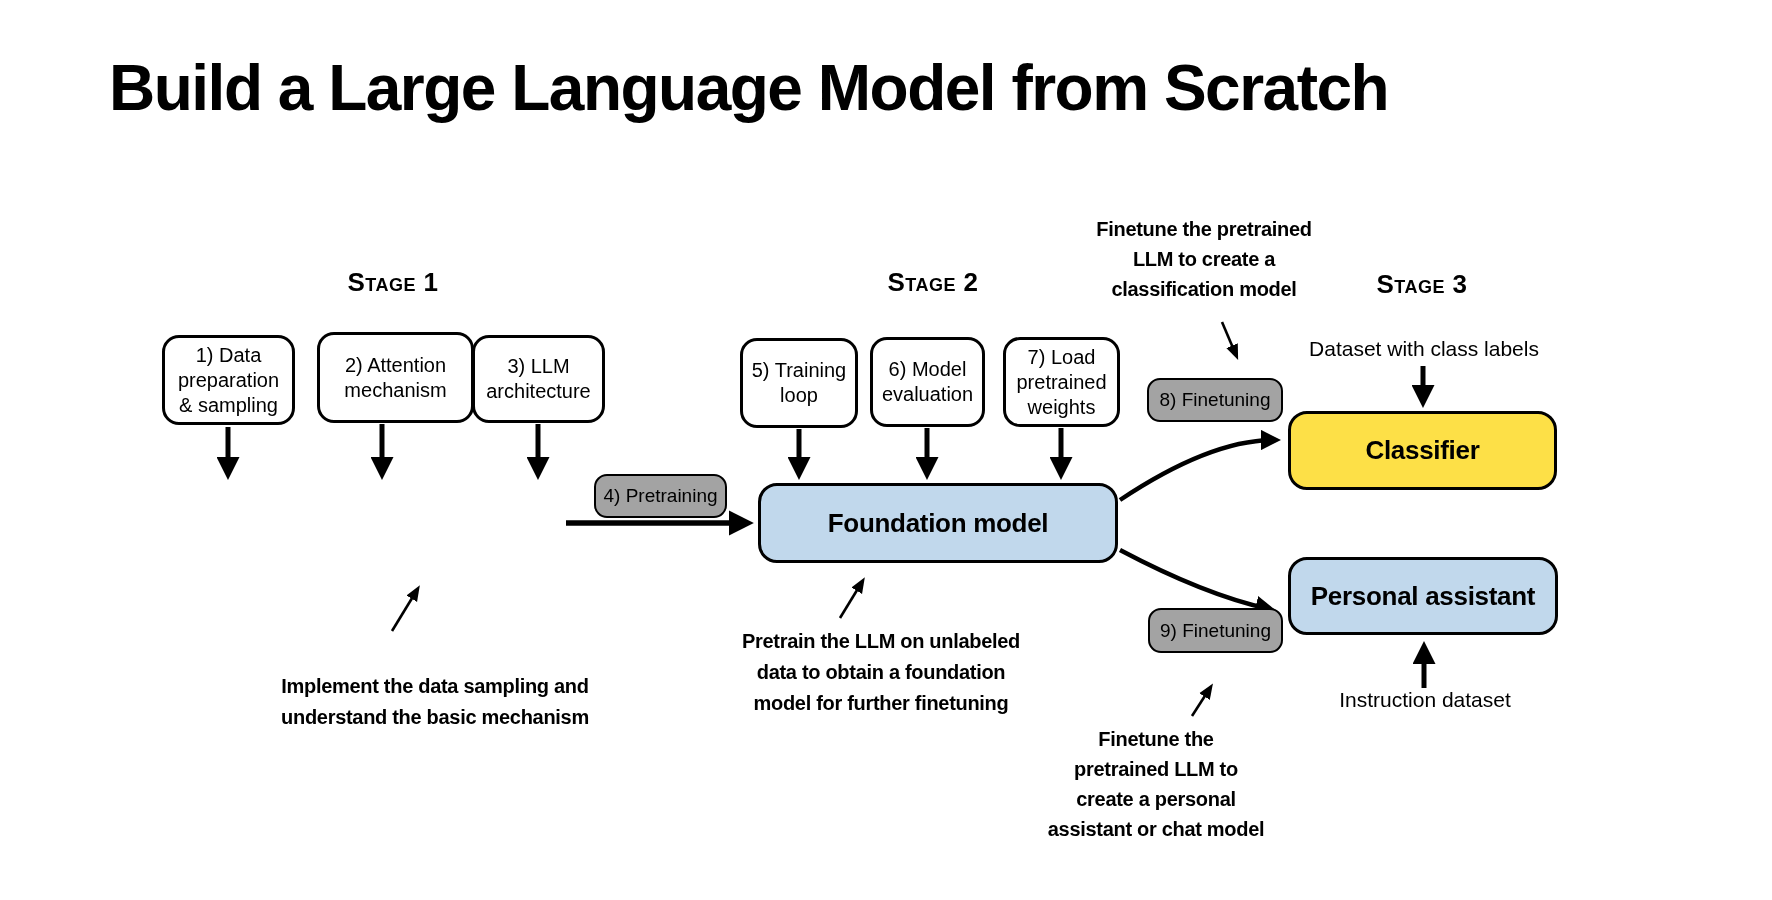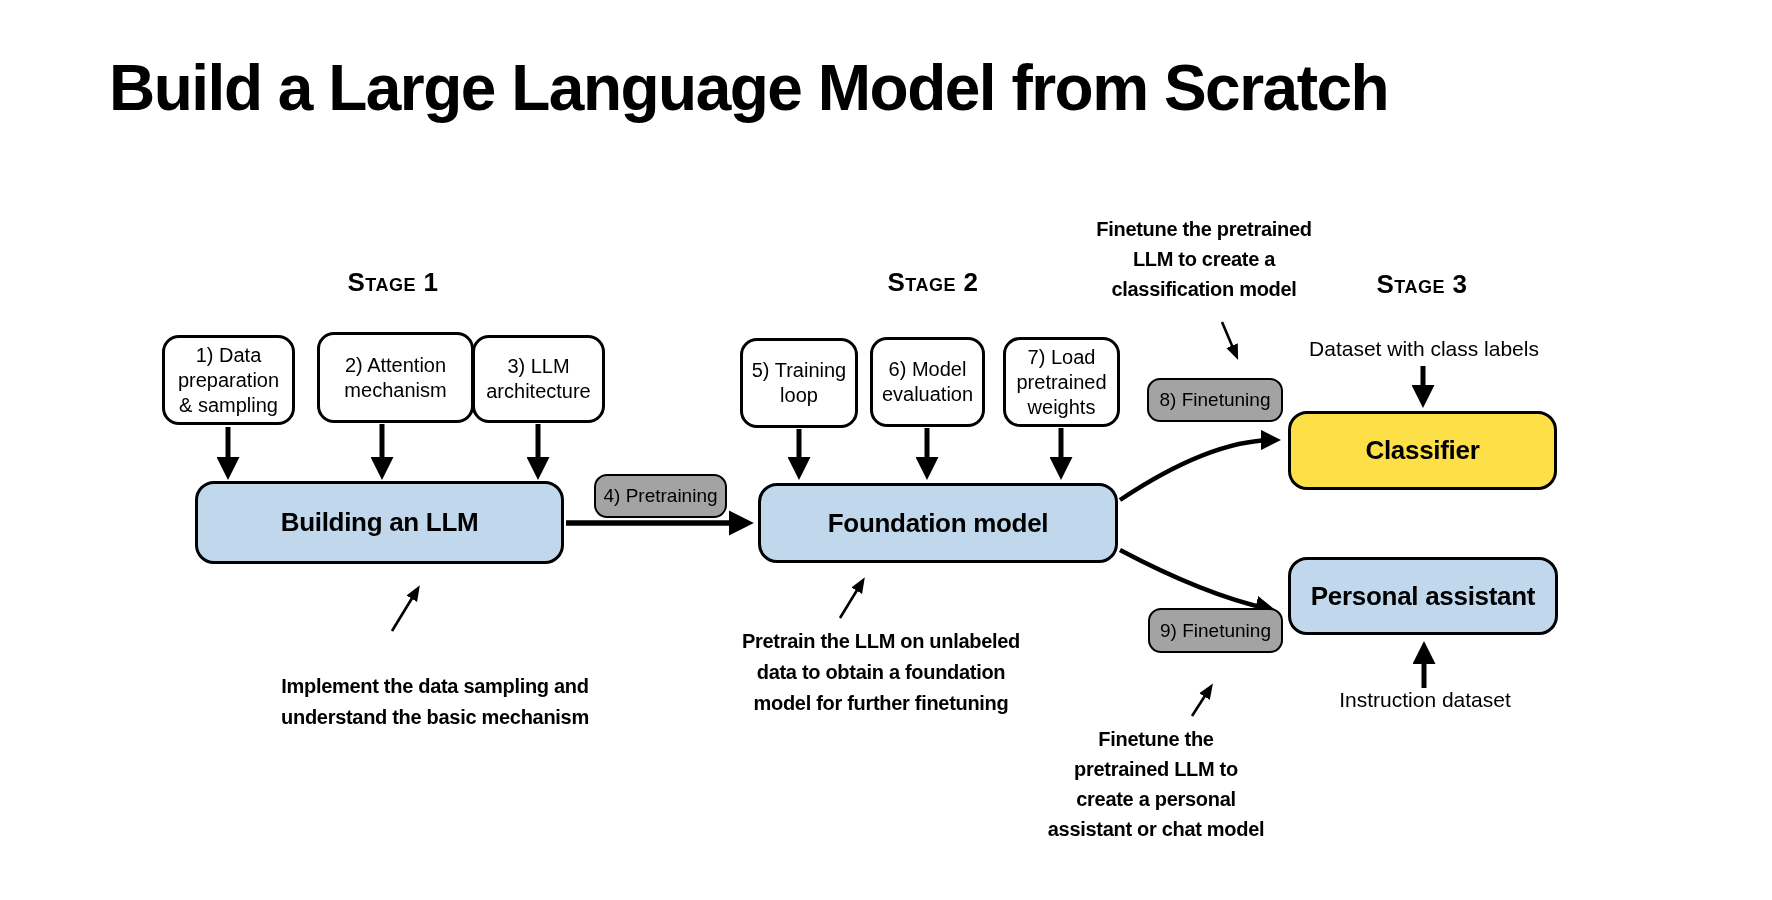--- a/index.html
+++ b/index.html
@@ -134,23 +134,20 @@
   <div class="pill" style="left:594px;top:474px;width:133px;height:44px;align-items:center;">
     <span>4) Pretraining</span>
   </div>
   <div class="pill" style="left:1147px;top:378px;width:136px;height:44px;">
     <span>8) Finetuning</span>
   </div>
   <div class="pill" style="left:1148px;top:608px;width:135px;height:45px;">
     <span>9) Finetuning</span>
   </div>
 
-  <div class="bluebox" style="left: 195px; top: 481px; width: 369px; height: 83px; background-color: rgb(193, 216, 236); border-color: rgb(0, 0, 0);">
-    <span>Building an LLM</span>
-  </div>
   <div class="bluebox" style="left: 758px; top: 483px; width: 360px; height: 80px; background-color: rgb(193, 216, 236); border-color: rgb(0, 0, 0);">
     <span>Foundation model</span>
   </div>
   <div class="bluebox" style="left: 1288px; top: 411px; width: 269px; height: 79px; background-color: #fde047; border-color: rgb(0, 0, 0);">
     <span>Classifier</span>
   </div>
   <div class="bluebox" style="left: 1288px; top: 557px; width: 270px; height: 78px; background-color: rgb(193, 216, 236); border-color: rgb(0, 0, 0);">
     <span>Personal assistant</span>
   </div>
 

